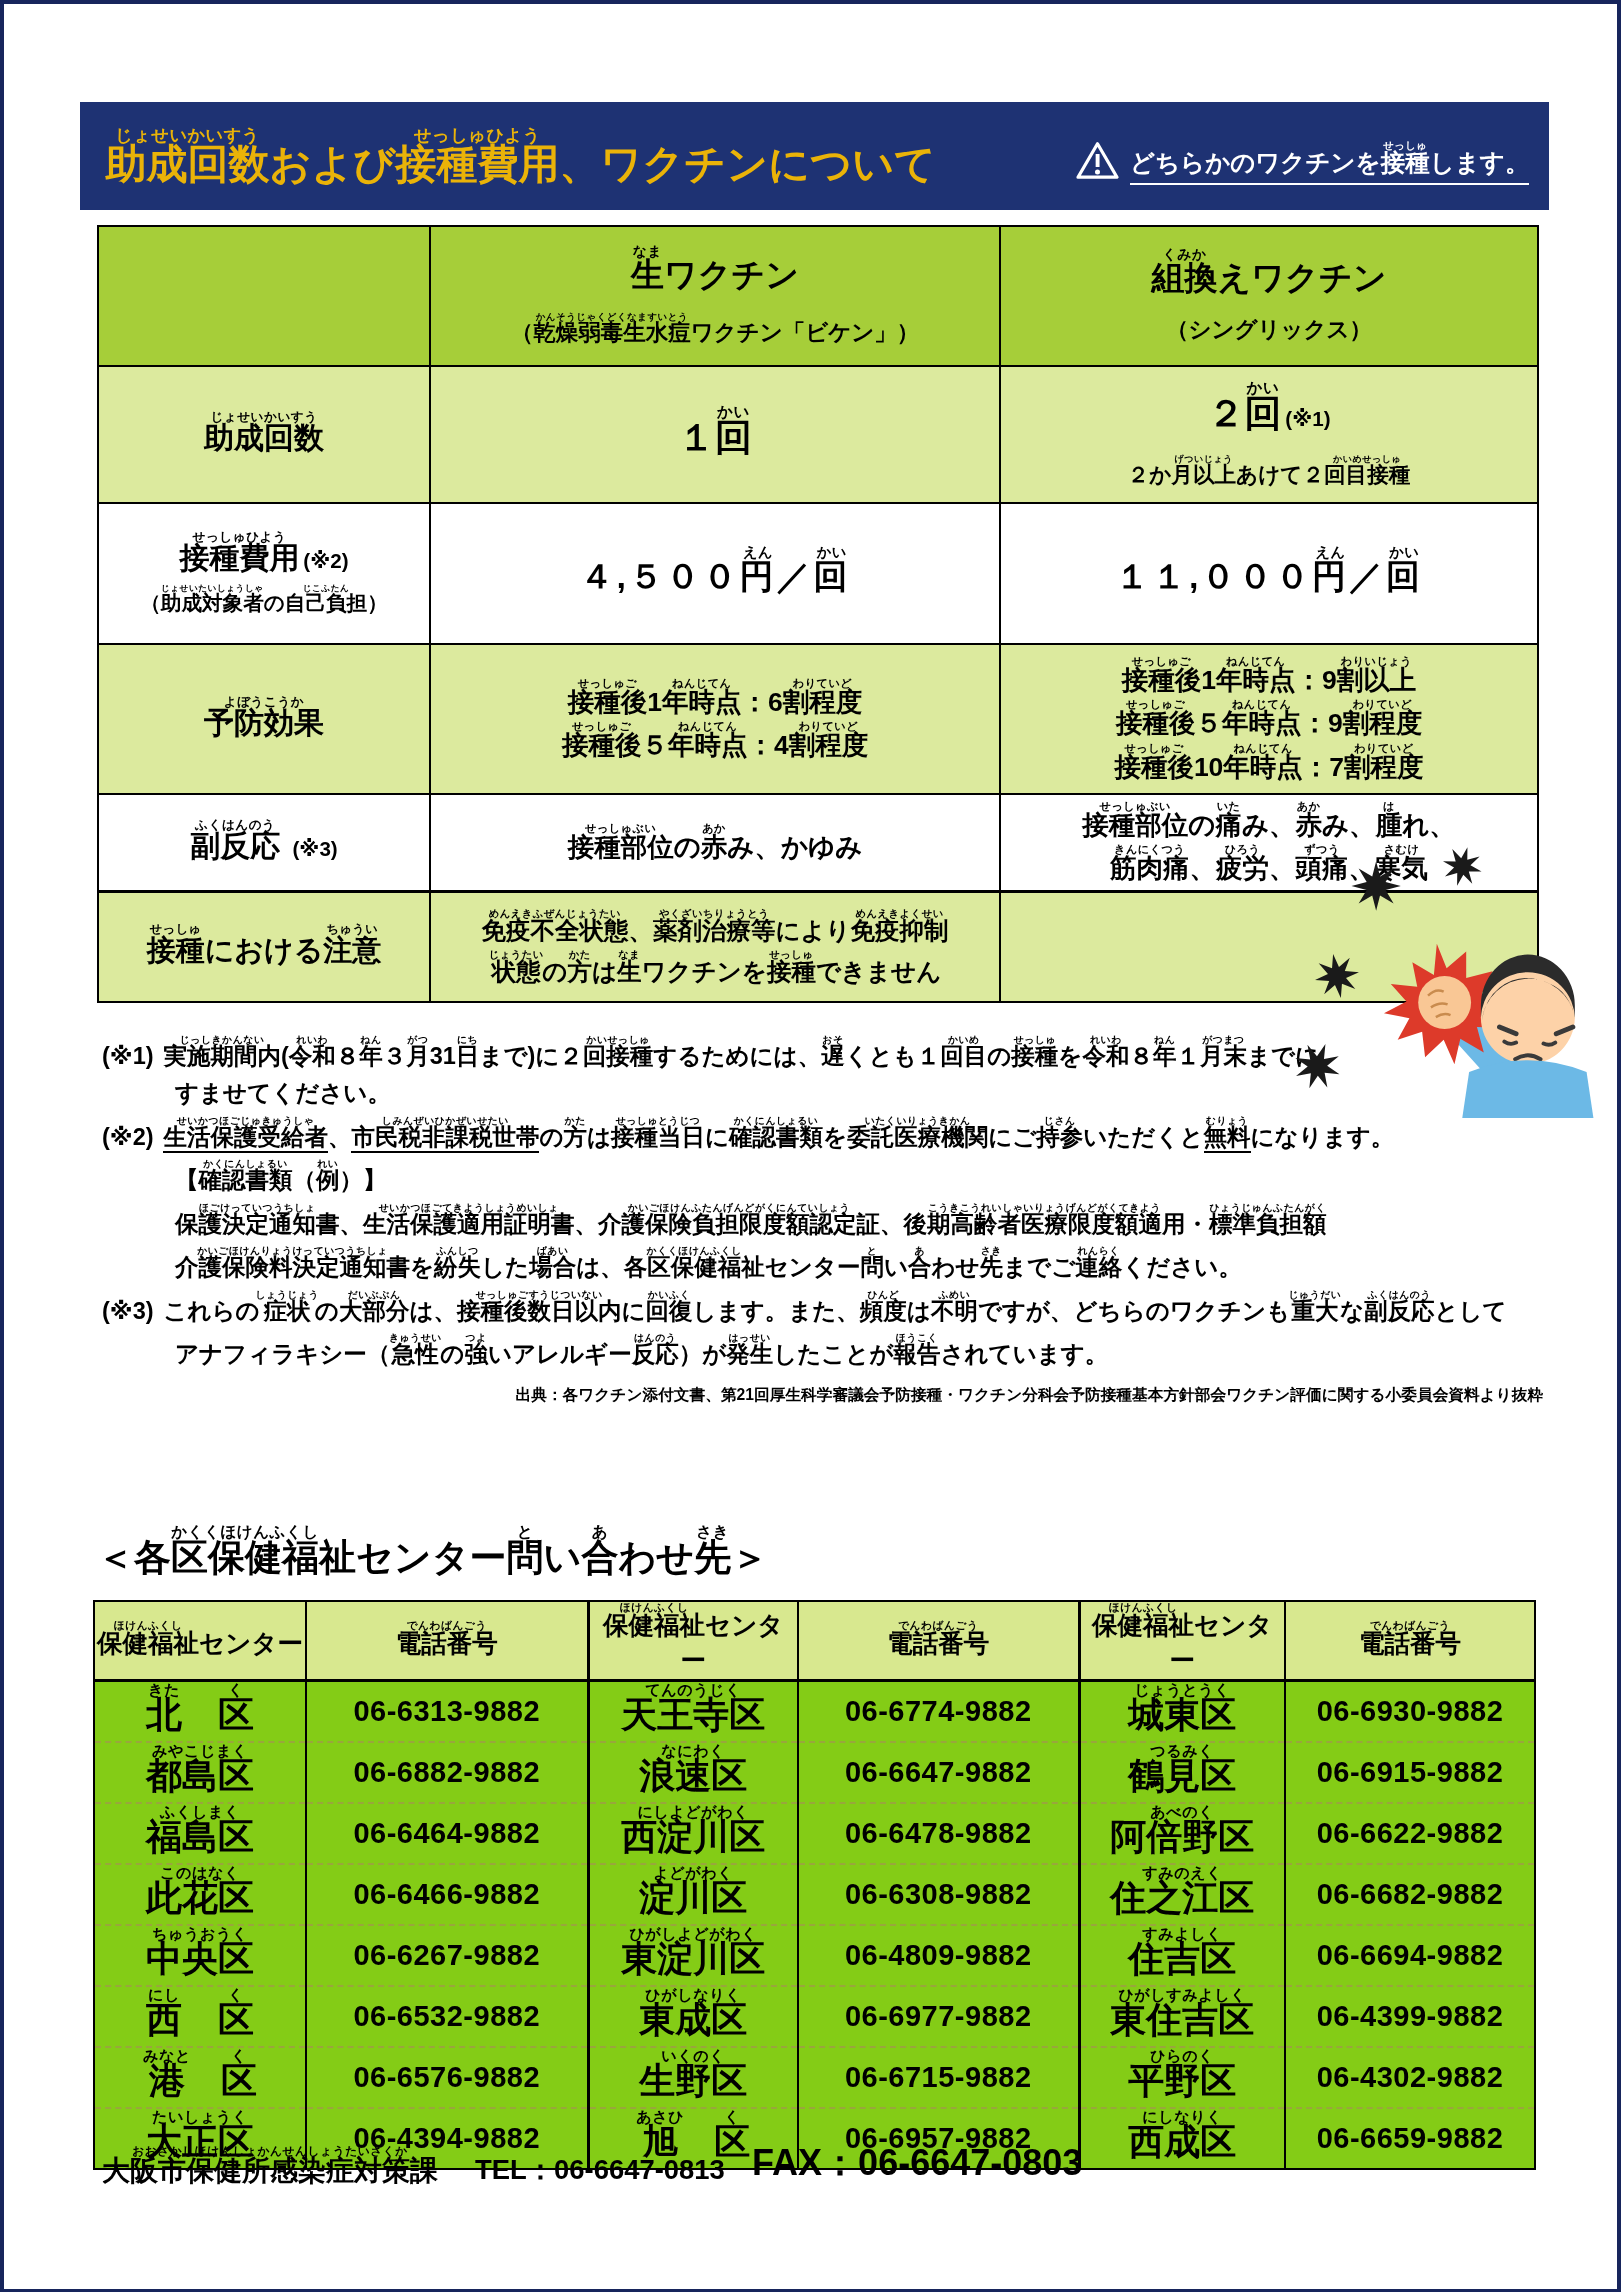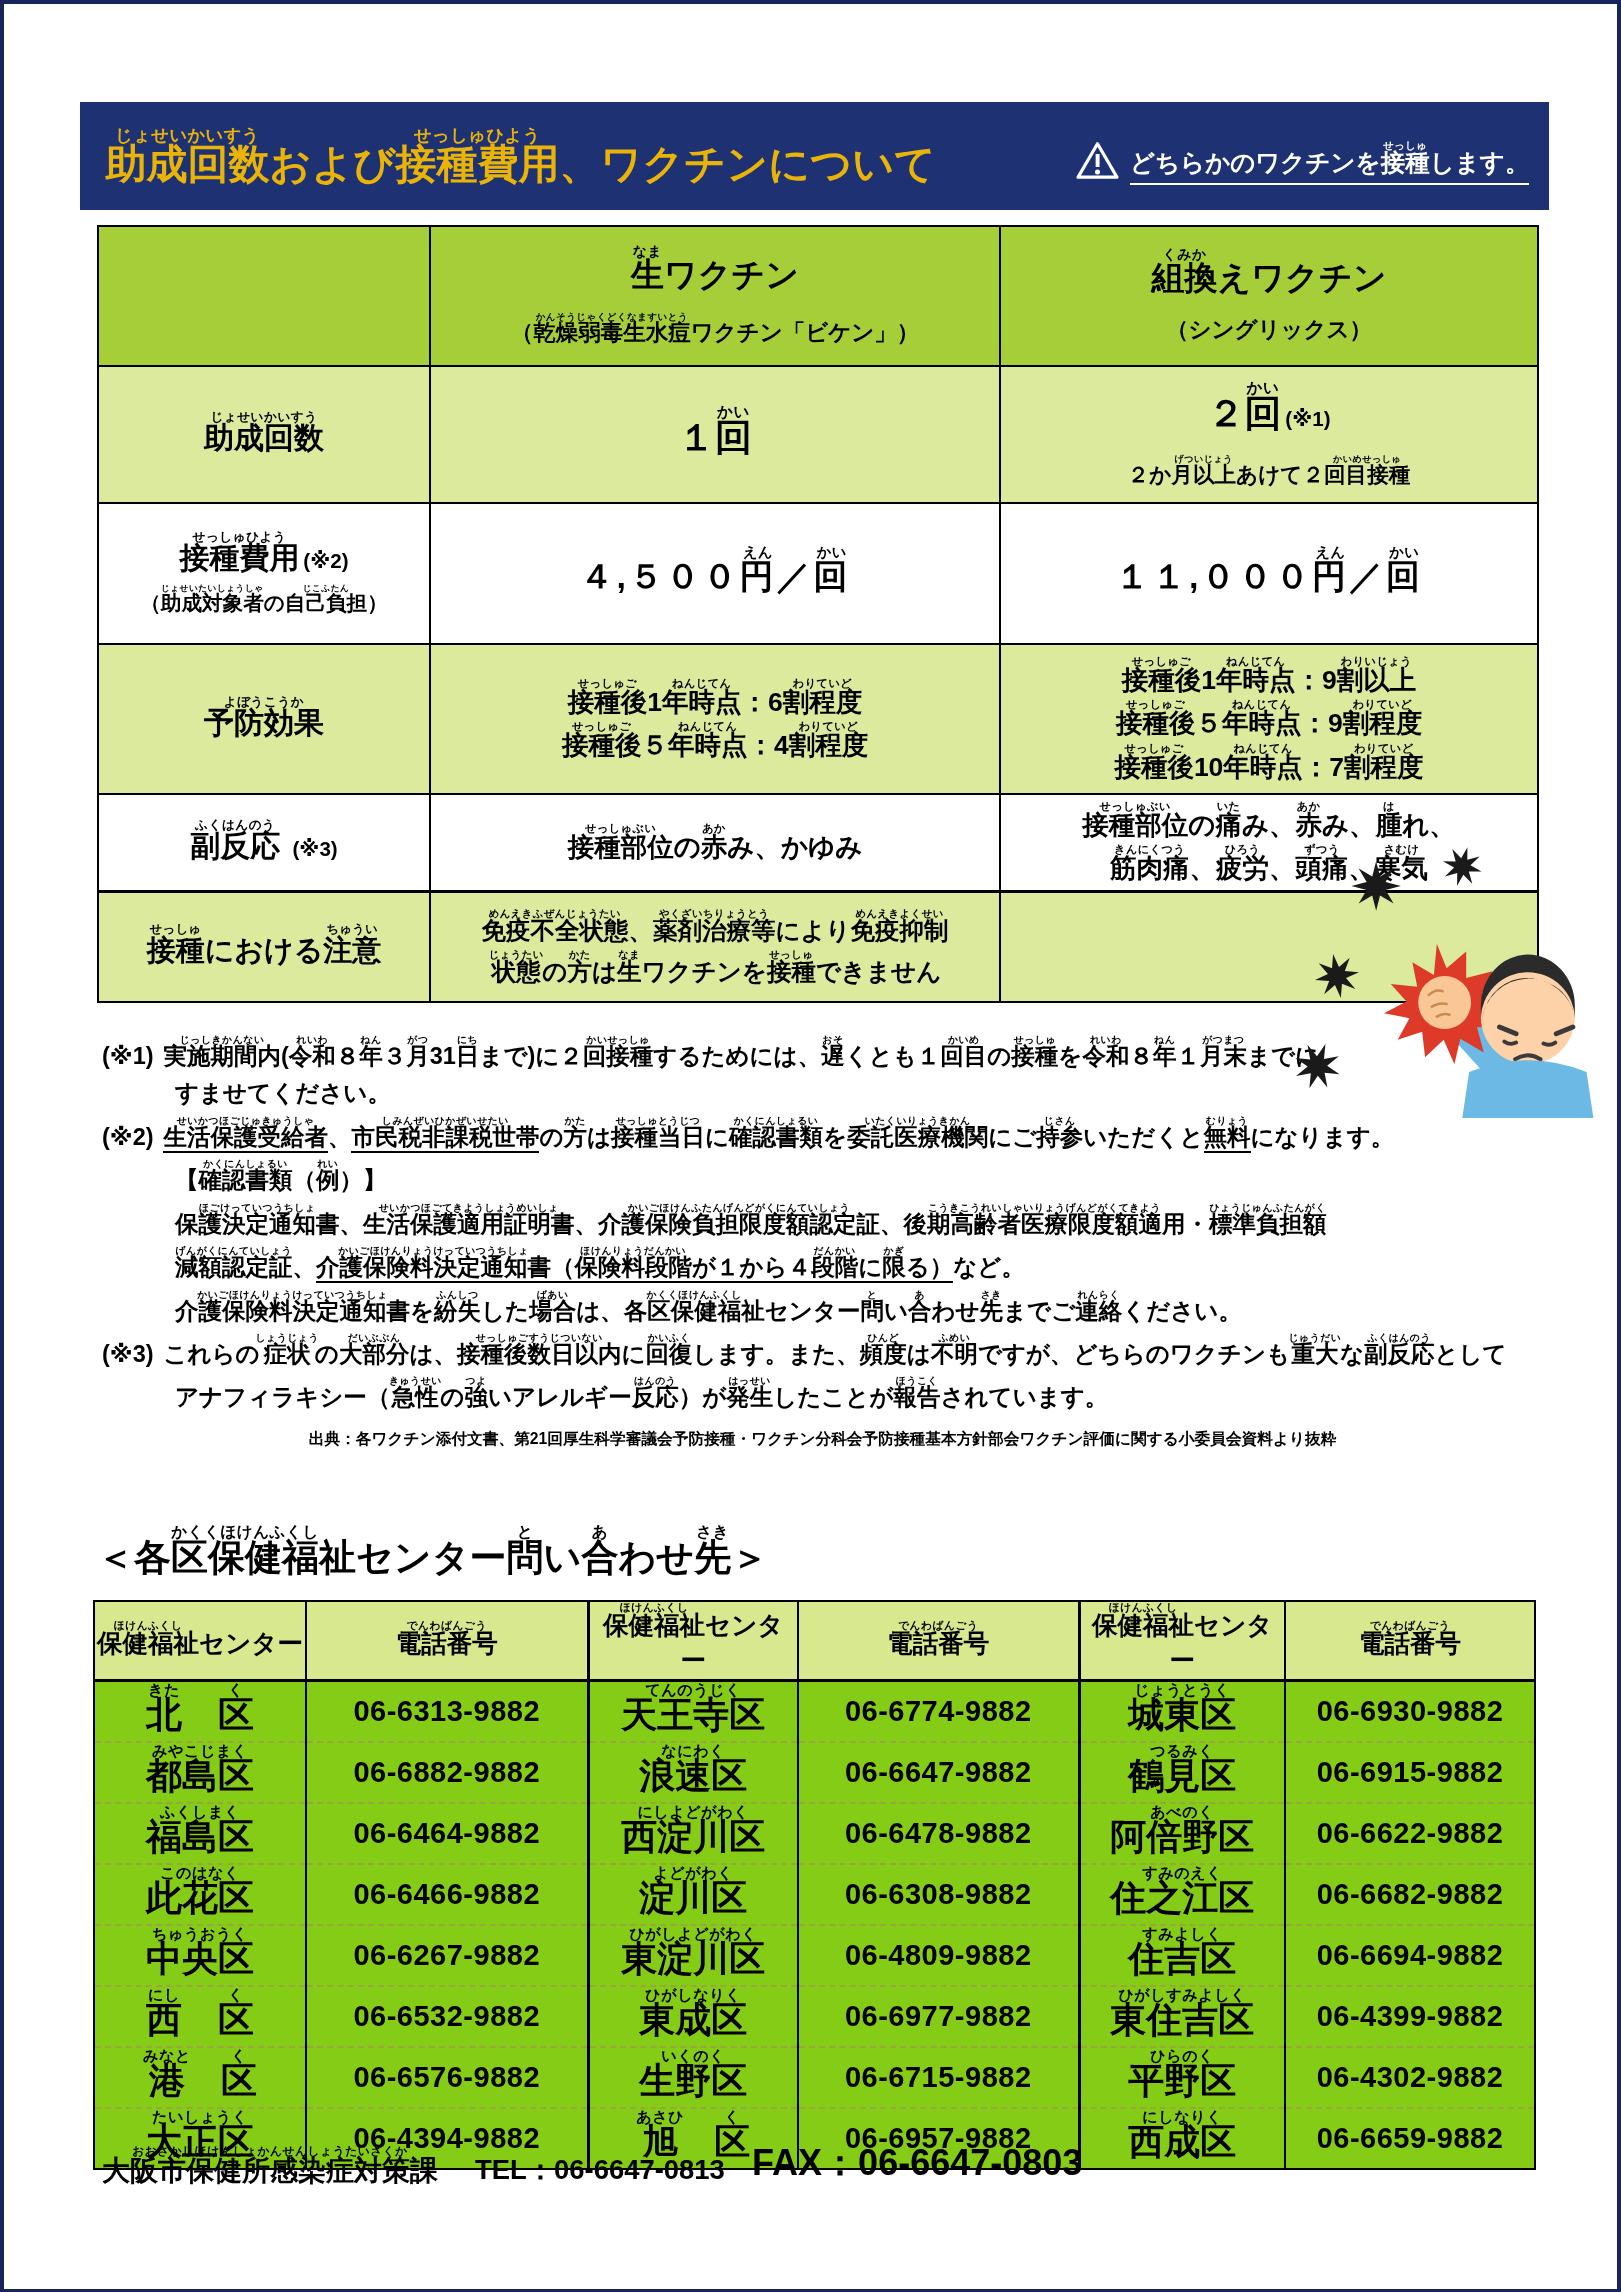--- a/index.html
+++ b/index.html
@@ -43,21 +43,21 @@
   .sub-line{font-size:21.6px;font-weight:bold;margin-top:15.7px;}
 
   
   .illus{position:absolute;left:1286px;top:835px;z-index:5;}
 
   
   .notes{position:absolute;left:98px;top:1027px;width:1451px;}
   .note-line{font-size:23.5px;font-weight:600;line-height:1.3;margin:3.9px 0 6.9px;}
   .cont{padding-left:73px;}
   .tag{margin-right:9.8px;}
-  .source{text-align:center;font-size:15.7px;font-weight:600;margin-top:15.7px;padding-right:9.8px;}
+  .source{text-align:right;font-size:15.7px;font-weight:600;margin-top:15.7px;padding-right:9.8px;}
 
   
   .c-heading{position:absolute;left:93px;top:1520px;font-size:37px;font-weight:bold;}
   .ctable{position:absolute;left:89px;top:1596px;border-collapse:collapse;table-layout:fixed;
           border:2.9px solid #000;background:#84cc16;}
   .ctable th{background:#d8e88f;height:74px;font-size:25.5px;font-weight:bold;
              border-bottom:3.9px solid #000;text-align:center;vertical-align:middle;}
   .ctable td{height:57px;text-align:center;vertical-align:middle;}
   .ctable tbody td{border-top:2px dashed #99a63d;}
   .ctable tbody tr:first-child td{border-top:none;}
@@ -197,21 +197,20 @@
 
     <path d="M183,238 Q243,214 303,238 L310,285 L176,285 Z" fill="#6cb9e6"></path>
   </svg>
 
   <div class="notes">
     <div class="note-line"><span class="tag">(※1)</span><span><ruby>実施期間内<rt>じっしきかんない</rt></ruby>(<ruby>令和<rt>れいわ</rt></ruby>８<ruby>年<rt>ねん</rt></ruby>３<ruby>月<rt>がつ</rt></ruby>31<ruby>日<rt>にち</rt></ruby>まで)に２<ruby>回接種<rt>かいせっしゅ</rt></ruby>するためには、<ruby>遅<rt>おそ</rt></ruby>くとも１<ruby>回目<rt>かいめ</rt></ruby>の<ruby>接種<rt>せっしゅ</rt></ruby>を<ruby>令和<rt>れいわ</rt></ruby>８<ruby>年<rt>ねん</rt></ruby>１<ruby>月末<rt>がつまつ</rt></ruby>までに</span></div>
     <div class="note-line cont">すませてください。</div>
     <div class="note-line"><span class="tag">(※2)</span><span><span class="ul"><ruby>生活保護受給者<rt>せいかつほごじゅきゅうしゃ</rt></ruby></span>、<span class="ul"><ruby>市民税非課税世帯<rt>しみんぜいひかぜいせたい</rt></ruby></span>の<ruby>方<rt>かた</rt></ruby>は<ruby>接種当日<rt>せっしゅとうじつ</rt></ruby>に<ruby>確認書類<rt>かくにんしょるい</rt></ruby>を<ruby>委託医療機関<rt>いたくいりょうきかん</rt></ruby>にご<ruby>持参<rt>じさん</rt></ruby>いただくと<span class="ul"><ruby>無料<rt>むりょう</rt></ruby></span>になります。</span></div>
     <div class="note-line cont">【<ruby>確認書類<rt>かくにんしょるい</rt></ruby>（<ruby>例<rt>れい</rt></ruby>）】</div>
     <div class="note-line cont"><ruby>保護決定通知書<rt>ほごけっていつうちしょ</rt></ruby>、<ruby>生活保護適用証明書<rt>せいかつほごてきようしょうめいしょ</rt></ruby>、<ruby>介護保険負担限度額認定証<rt>かいごほけんふたんげんどがくにんていしょう</rt></ruby>、<ruby>後期高齢者医療限度額適用<rt>こうきこうれいしゃいりょうげんどがくてきよう</rt></ruby>・<ruby>標準負担額<rt>ひょうじゅんふたんがく</rt></ruby></div>
-    <div class="note-line cont"><ruby>減額認定証<rt>げんがくにんていしょう</rt></ruby>、<span class="ul"><ruby>介護保険料決定通知書<rt>かいごほけんりょうけっていつうちしょ</rt></ruby>（<ruby>保険料段階<rt>ほけんりょうだんかい</rt></ruby>が１から４<ruby>段階<rt>だんかい</rt></ruby>に<ruby>限<rt>かぎ</rt></ruby>る）</span>など。</div>
     <div class="note-line cont"><ruby>介護保険料決定通知書<rt>かいごほけんりょうけっていつうちしょ</rt></ruby>を<ruby>紛失<rt>ふんしつ</rt></ruby>した<ruby>場合<rt>ばあい</rt></ruby>は、<ruby>各区保健福祉<rt>かくくほけんふくし</rt></ruby>センター<ruby>問<rt>と</rt></ruby>い<ruby>合<rt>あ</rt></ruby>わせ<ruby>先<rt>さき</rt></ruby>までご<ruby>連絡<rt>れんらく</rt></ruby>ください。</div>
     <div class="note-line"><span class="tag">(※3)</span><span>これらの<ruby>症状<rt>しょうじょう</rt></ruby>の<ruby>大部分<rt>だいぶぶん</rt></ruby>は、<ruby>接種後数日以内<rt>せっしゅごすうじついない</rt></ruby>に<ruby>回復<rt>かいふく</rt></ruby>します。また、<ruby>頻度<rt>ひんど</rt></ruby>は<ruby>不明<rt>ふめい</rt></ruby>ですが、どちらのワクチンも<ruby>重大<rt>じゅうだい</rt></ruby>な<ruby>副反応<rt>ふくはんのう</rt></ruby>として</span></div>
     <div class="note-line cont">アナフィラキシー（<ruby>急性<rt>きゅうせい</rt></ruby>の<ruby>強<rt>つよ</rt></ruby>いアレルギー<ruby>反応<rt>はんのう</rt></ruby>）が<ruby>発生<rt>はっせい</rt></ruby>したことが<ruby>報告<rt>ほうこく</rt></ruby>されています。</div>
     <div class="source">出典：各ワクチン添付文書、第21回厚生科学審議会予防接種・ワクチン分科会予防接種基本方針部会ワクチン評価に関する小委員会資料より抜粋</div>
   </div>
 
   <div class="c-heading">＜<ruby>各区保健福祉<rt>かくくほけんふくし</rt></ruby>センター<ruby>問<rt>と</rt></ruby>い<ruby>合<rt>あ</rt></ruby>わせ<ruby>先<rt>さき</rt></ruby>＞</div>
 
   <table class="ctable">
     <colgroup>

